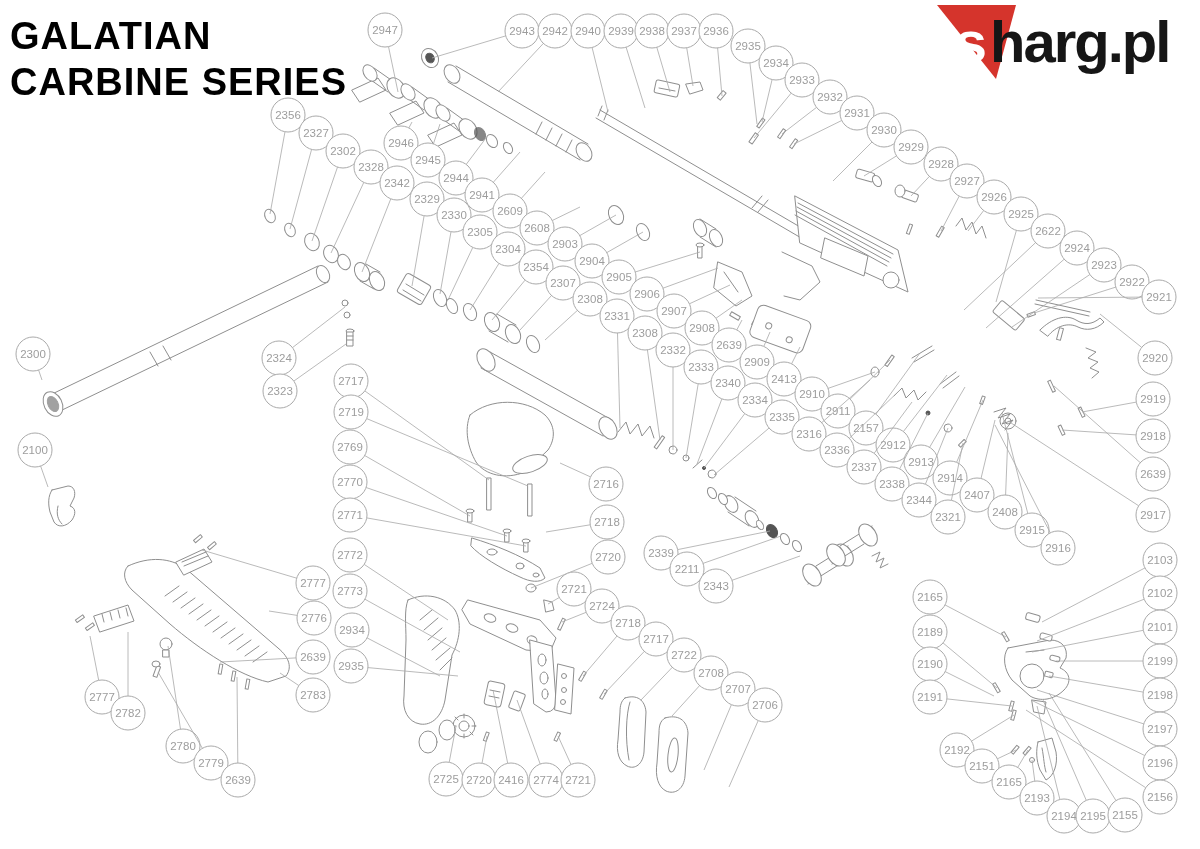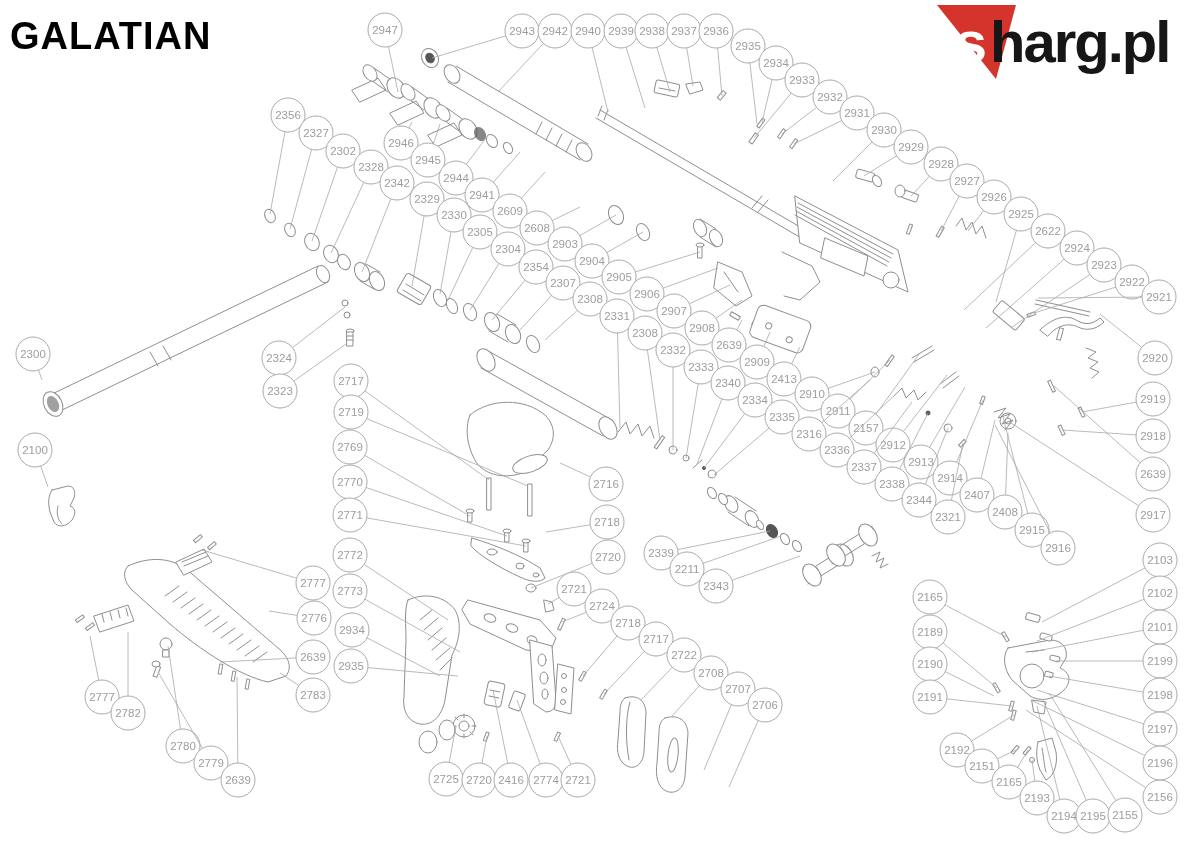--- a/index.html
+++ b/index.html
@@ -12,20 +12,21 @@
   .pline{stroke:#8f8f8f;fill:none;stroke-width:1;stroke-linecap:round;}
   .dark{fill:#555555;stroke:#555555;}
 </style>
 </head>
 <body>
 
 <div class="stage">
 
   <div class="title">
     <div>GALATIAN</div>
+    <div>CARBINE SERIES</div>
   </div>
 
   <svg width="1200" height="849" viewBox="0 0 1200 849">
 
     <g id="parts-layer">
 
       <g>
         <line class="pline" x1="48" y1="396" x2="318" y2="266"></line>
         <line class="pline" x1="58" y1="412" x2="328" y2="282"></line>
         <ellipse class="part" cx="53" cy="404" rx="9" ry="13" transform="rotate(-26 53 404)"></ellipse>

